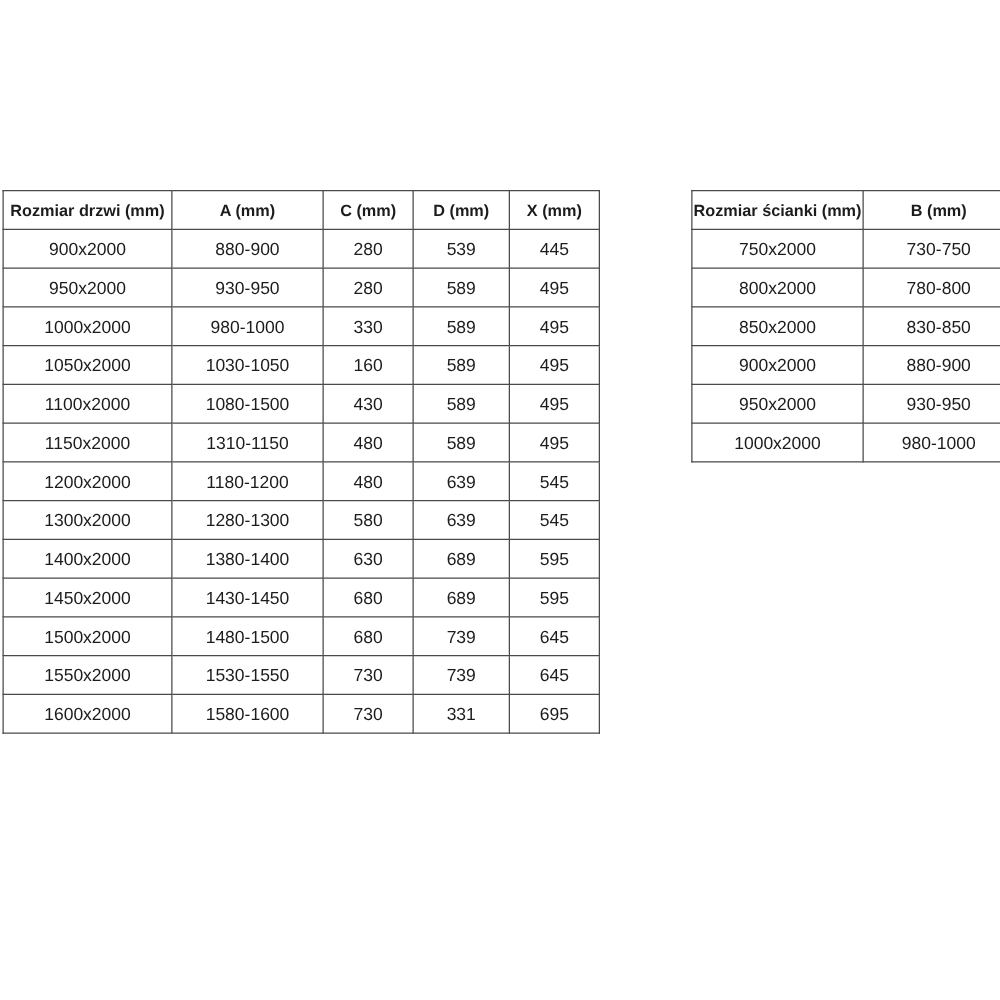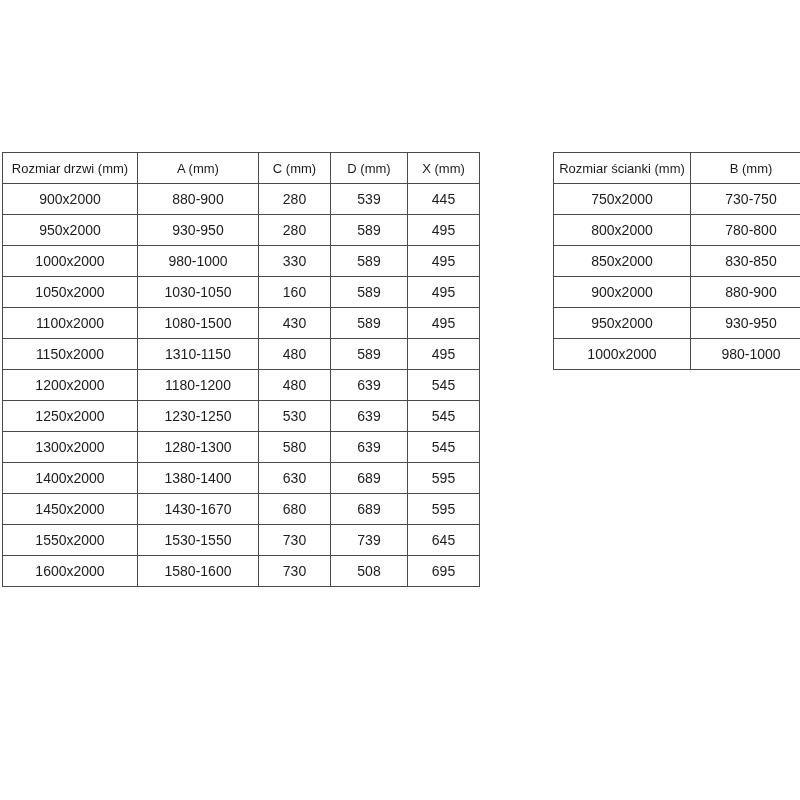--- a/index.html
+++ b/index.html
@@ -29,21 +29,21 @@
     vertical-align: middle;
     padding: 0;
     color: #1c1c1c;
     overflow: hidden;
     white-space: nowrap;
   }
   table.spec tr {
     height: 31px;
   }
   table.spec th {
-    font-weight: normal;
+    font-weight: bold;
     font-size: 13px;
   }
   table.spec td {
     font-weight: normal;
     font-size: 14px;
   }
   #doors-table {
     left: 2px;
     top: 152px;
     width: 477px;
@@ -120,59 +120,59 @@
           <td>495</td>
         </tr>
         <tr>
           <td>1200x2000</td>
           <td>1180-1200</td>
           <td>480</td>
           <td>639</td>
           <td>545</td>
         </tr>
         <tr>
-          <td>1250x2000</td>
-          <td>1230-1250</td>
-          <td>530</td>
-          <td>639</td>
-          <td>545</td>
-        </tr>
-        <tr>
           <td>1300x2000</td>
           <td>1280-1300</td>
           <td>580</td>
           <td>639</td>
           <td>545</td>
         </tr>
         <tr>
           <td>1400x2000</td>
           <td>1380-1400</td>
           <td>630</td>
           <td>689</td>
           <td>595</td>
         </tr>
         <tr>
           <td>1450x2000</td>
-          <td>1430-1670</td>
+          <td>1430-1450</td>
           <td>680</td>
           <td>689</td>
           <td>595</td>
+        </tr>
+        <tr>
+          <td>1500x2000</td>
+          <td>1480-1500</td>
+          <td>680</td>
+          <td>739</td>
+          <td>645</td>
         </tr>
         <tr>
           <td>1550x2000</td>
           <td>1530-1550</td>
           <td>730</td>
           <td>739</td>
           <td>645</td>
         </tr>
         <tr>
           <td>1600x2000</td>
           <td>1580-1600</td>
           <td>730</td>
-          <td>508</td>
+          <td>331</td>
           <td>695</td>
         </tr>
       </tbody>
   </table>
 
   <table class="spec" id="walls-table">
     <colgroup>
       <col style="width:137px">
       <col style="width:121px">
     </colgroup>

